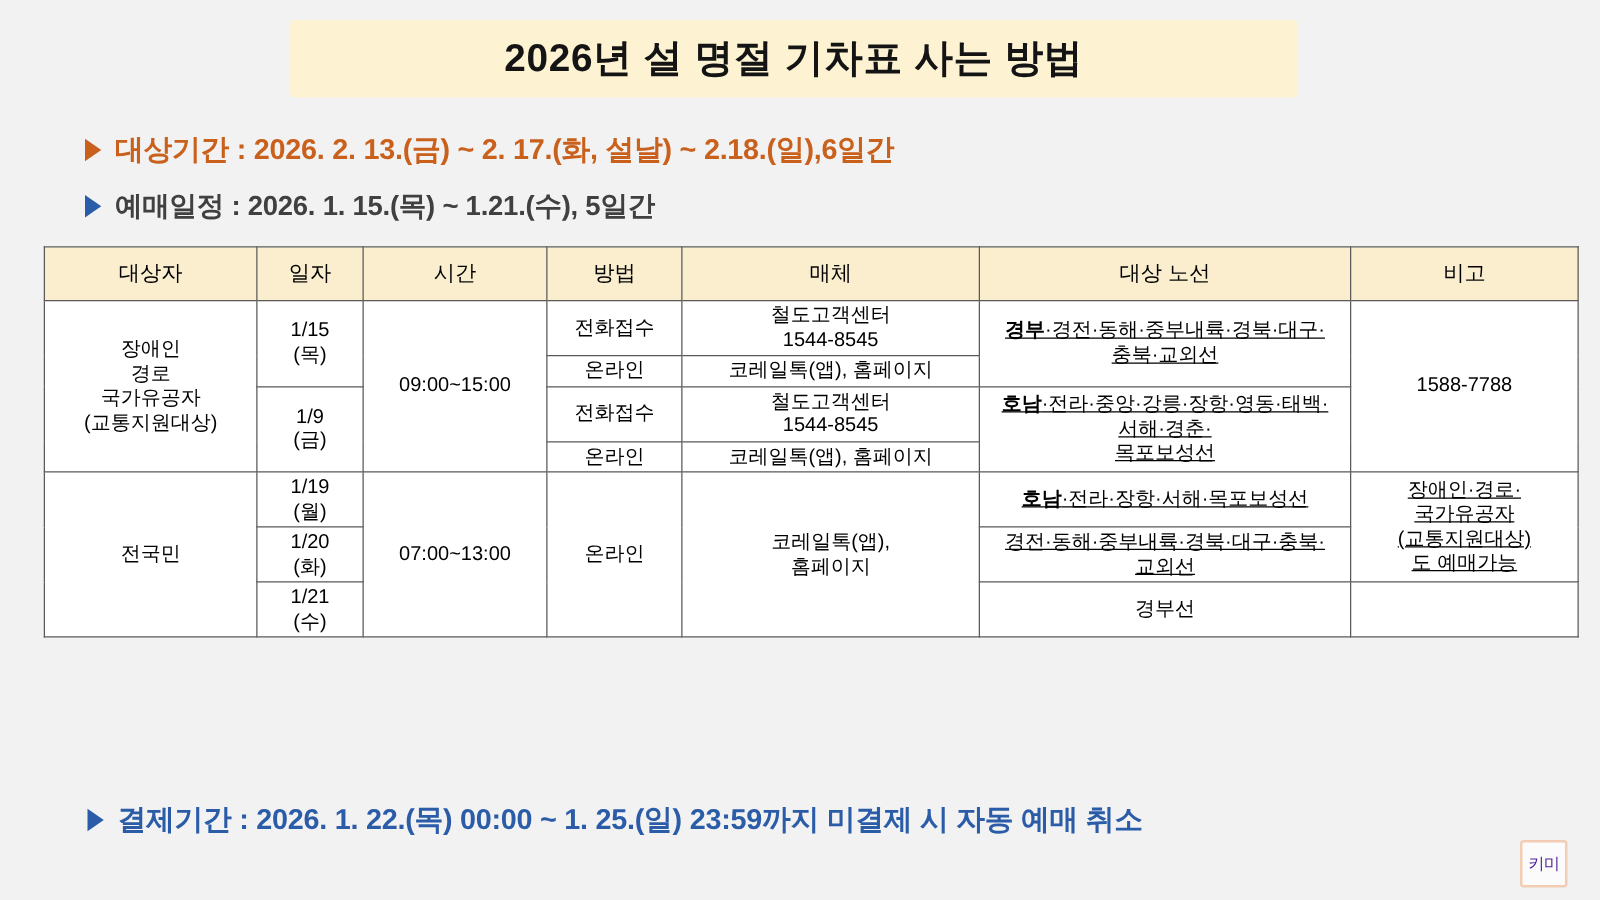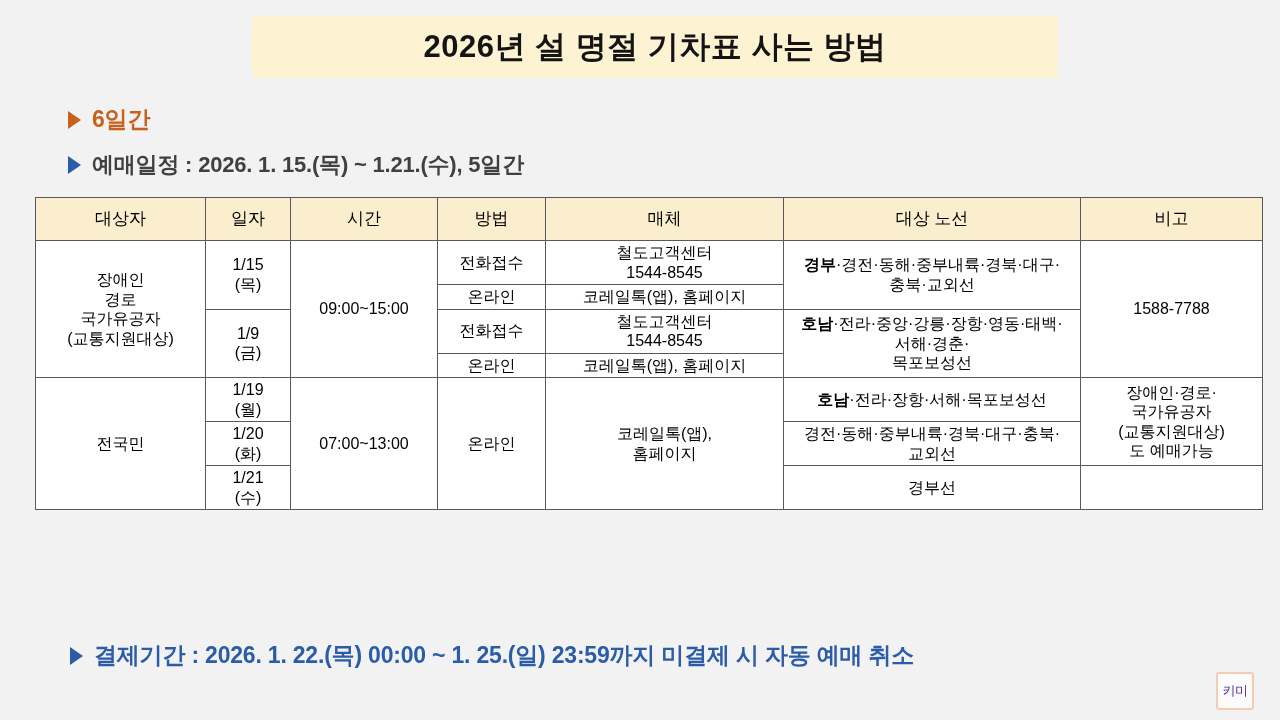--- a/index.html
+++ b/index.html
@@ -12,21 +12,21 @@
     background: #f2f2f2;
     font-family: "Liberation Sans", "DejaVu Sans", sans-serif;
     color: #000;
     overflow: hidden;
     position: relative;
   }
 
   
   .title-banner {
     position: absolute;
-    left: 252px;
+    left: 232px;
     top: 16px;
     width: 806px;
     height: 62px;
     background: #fdf2d2;
     border-radius: 4px;
     display: flex;
     align-items: center;
     justify-content: center;
   }
   .title-text {
@@ -105,21 +105,21 @@
   .cell-lines { display: block; }
 
   
   col.c1 { width: 170px; }
   col.c2 { width: 85px; }
   col.c3 { width: 147px; }
   col.c4 { width: 108px; }
   col.c5 { width: 238px; }
   col.c6 { width: 297px; }
   col.c7 { width: 182px; }
-  .t16 { font-size: 16px; }
+  .t16 { font-size: 16px; text-decoration: underline; }
   .t17 { font-size: 17px; }
   .t18 { font-size: 18px; }
 
   
   .badge {
     position: absolute;
     left: 1216px;
     top: 672px;
     width: 34px;
     height: 34px;
@@ -139,20 +139,21 @@
 </style>
 </head>
 <body>
 
 <div class="title-banner">
   <div class="title-text">2026년 설 명절 기차표 사는 방법</div>
 </div>
 
 <div class="bullet-line l1">
   <span class="tri"></span>
+  <span class="btext">대상기간 : 2026. 2. 13.(금) ~ 2. 17.(화, 설날) ~ 2.18.(일), </span>
   <span class="btext hl-red">6일간</span>
 </div>
 
 <div class="bullet-line l2">
   <span class="tri"></span>
   <span class="btext">예매일정 : 2026. 1. 15.(목) ~ 1.21.(수), 5일간</span>
 </div>
 
 <div class="tbl-wrap">
   <table class="main">

